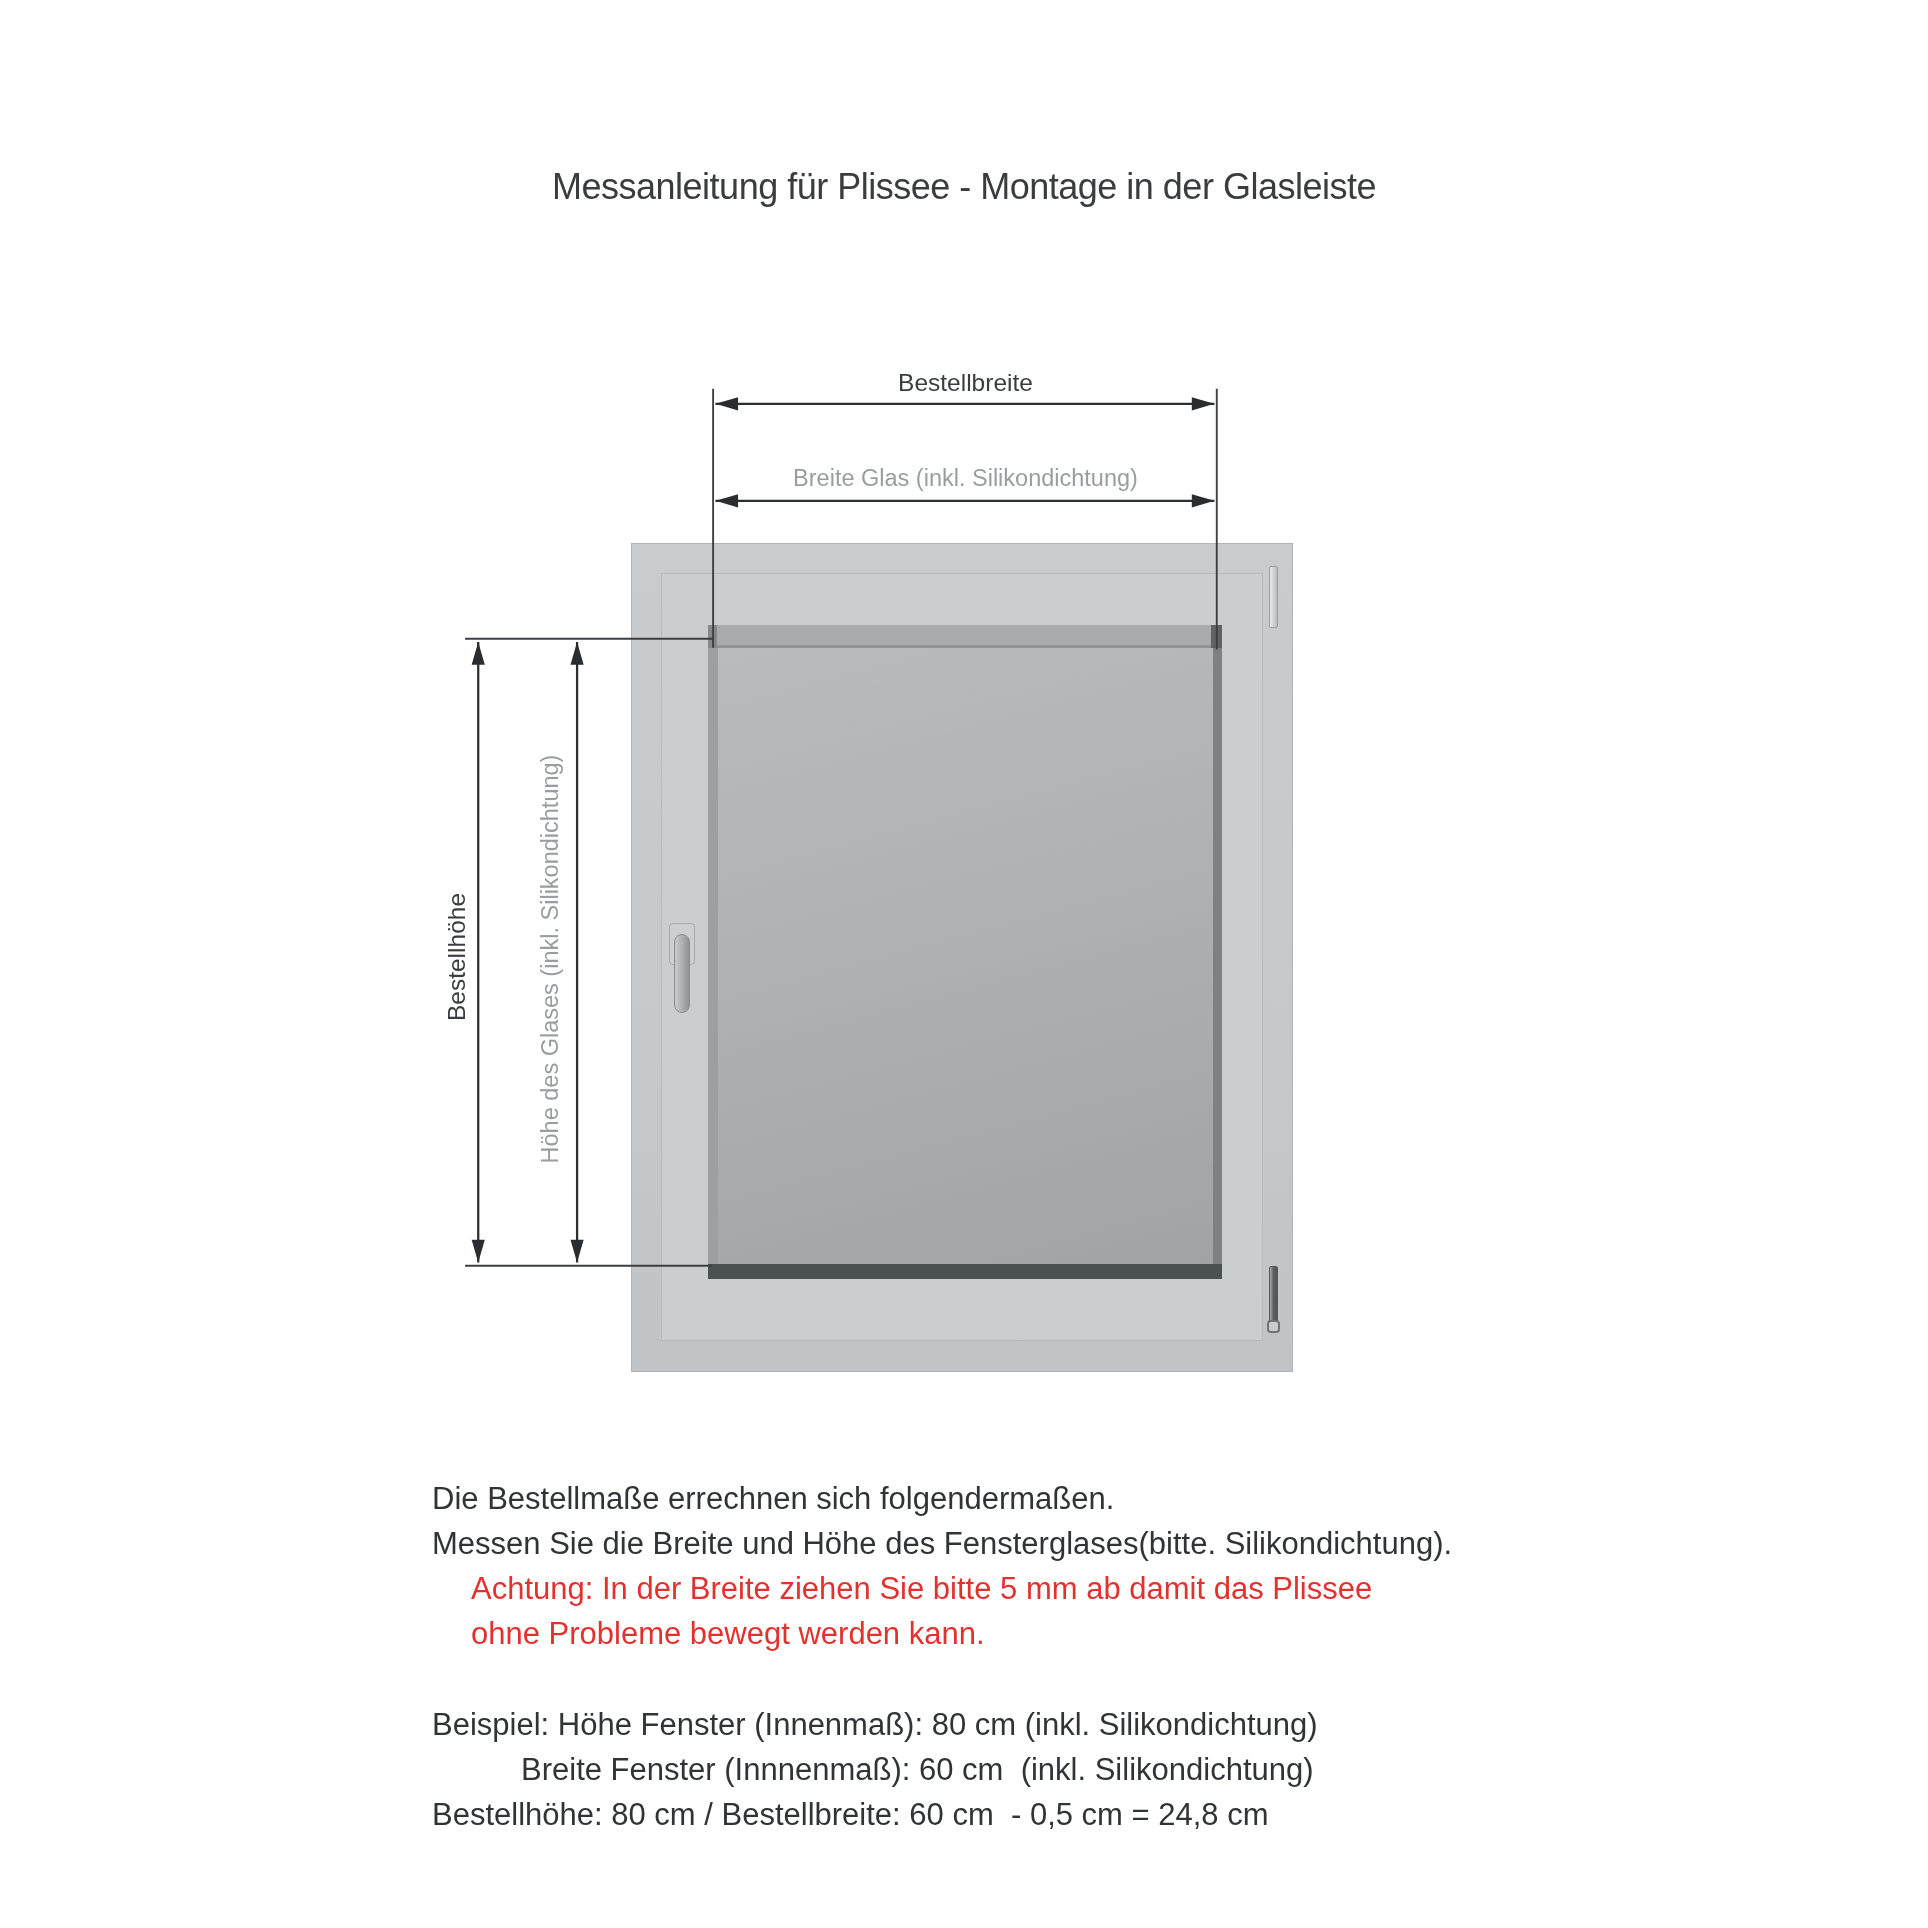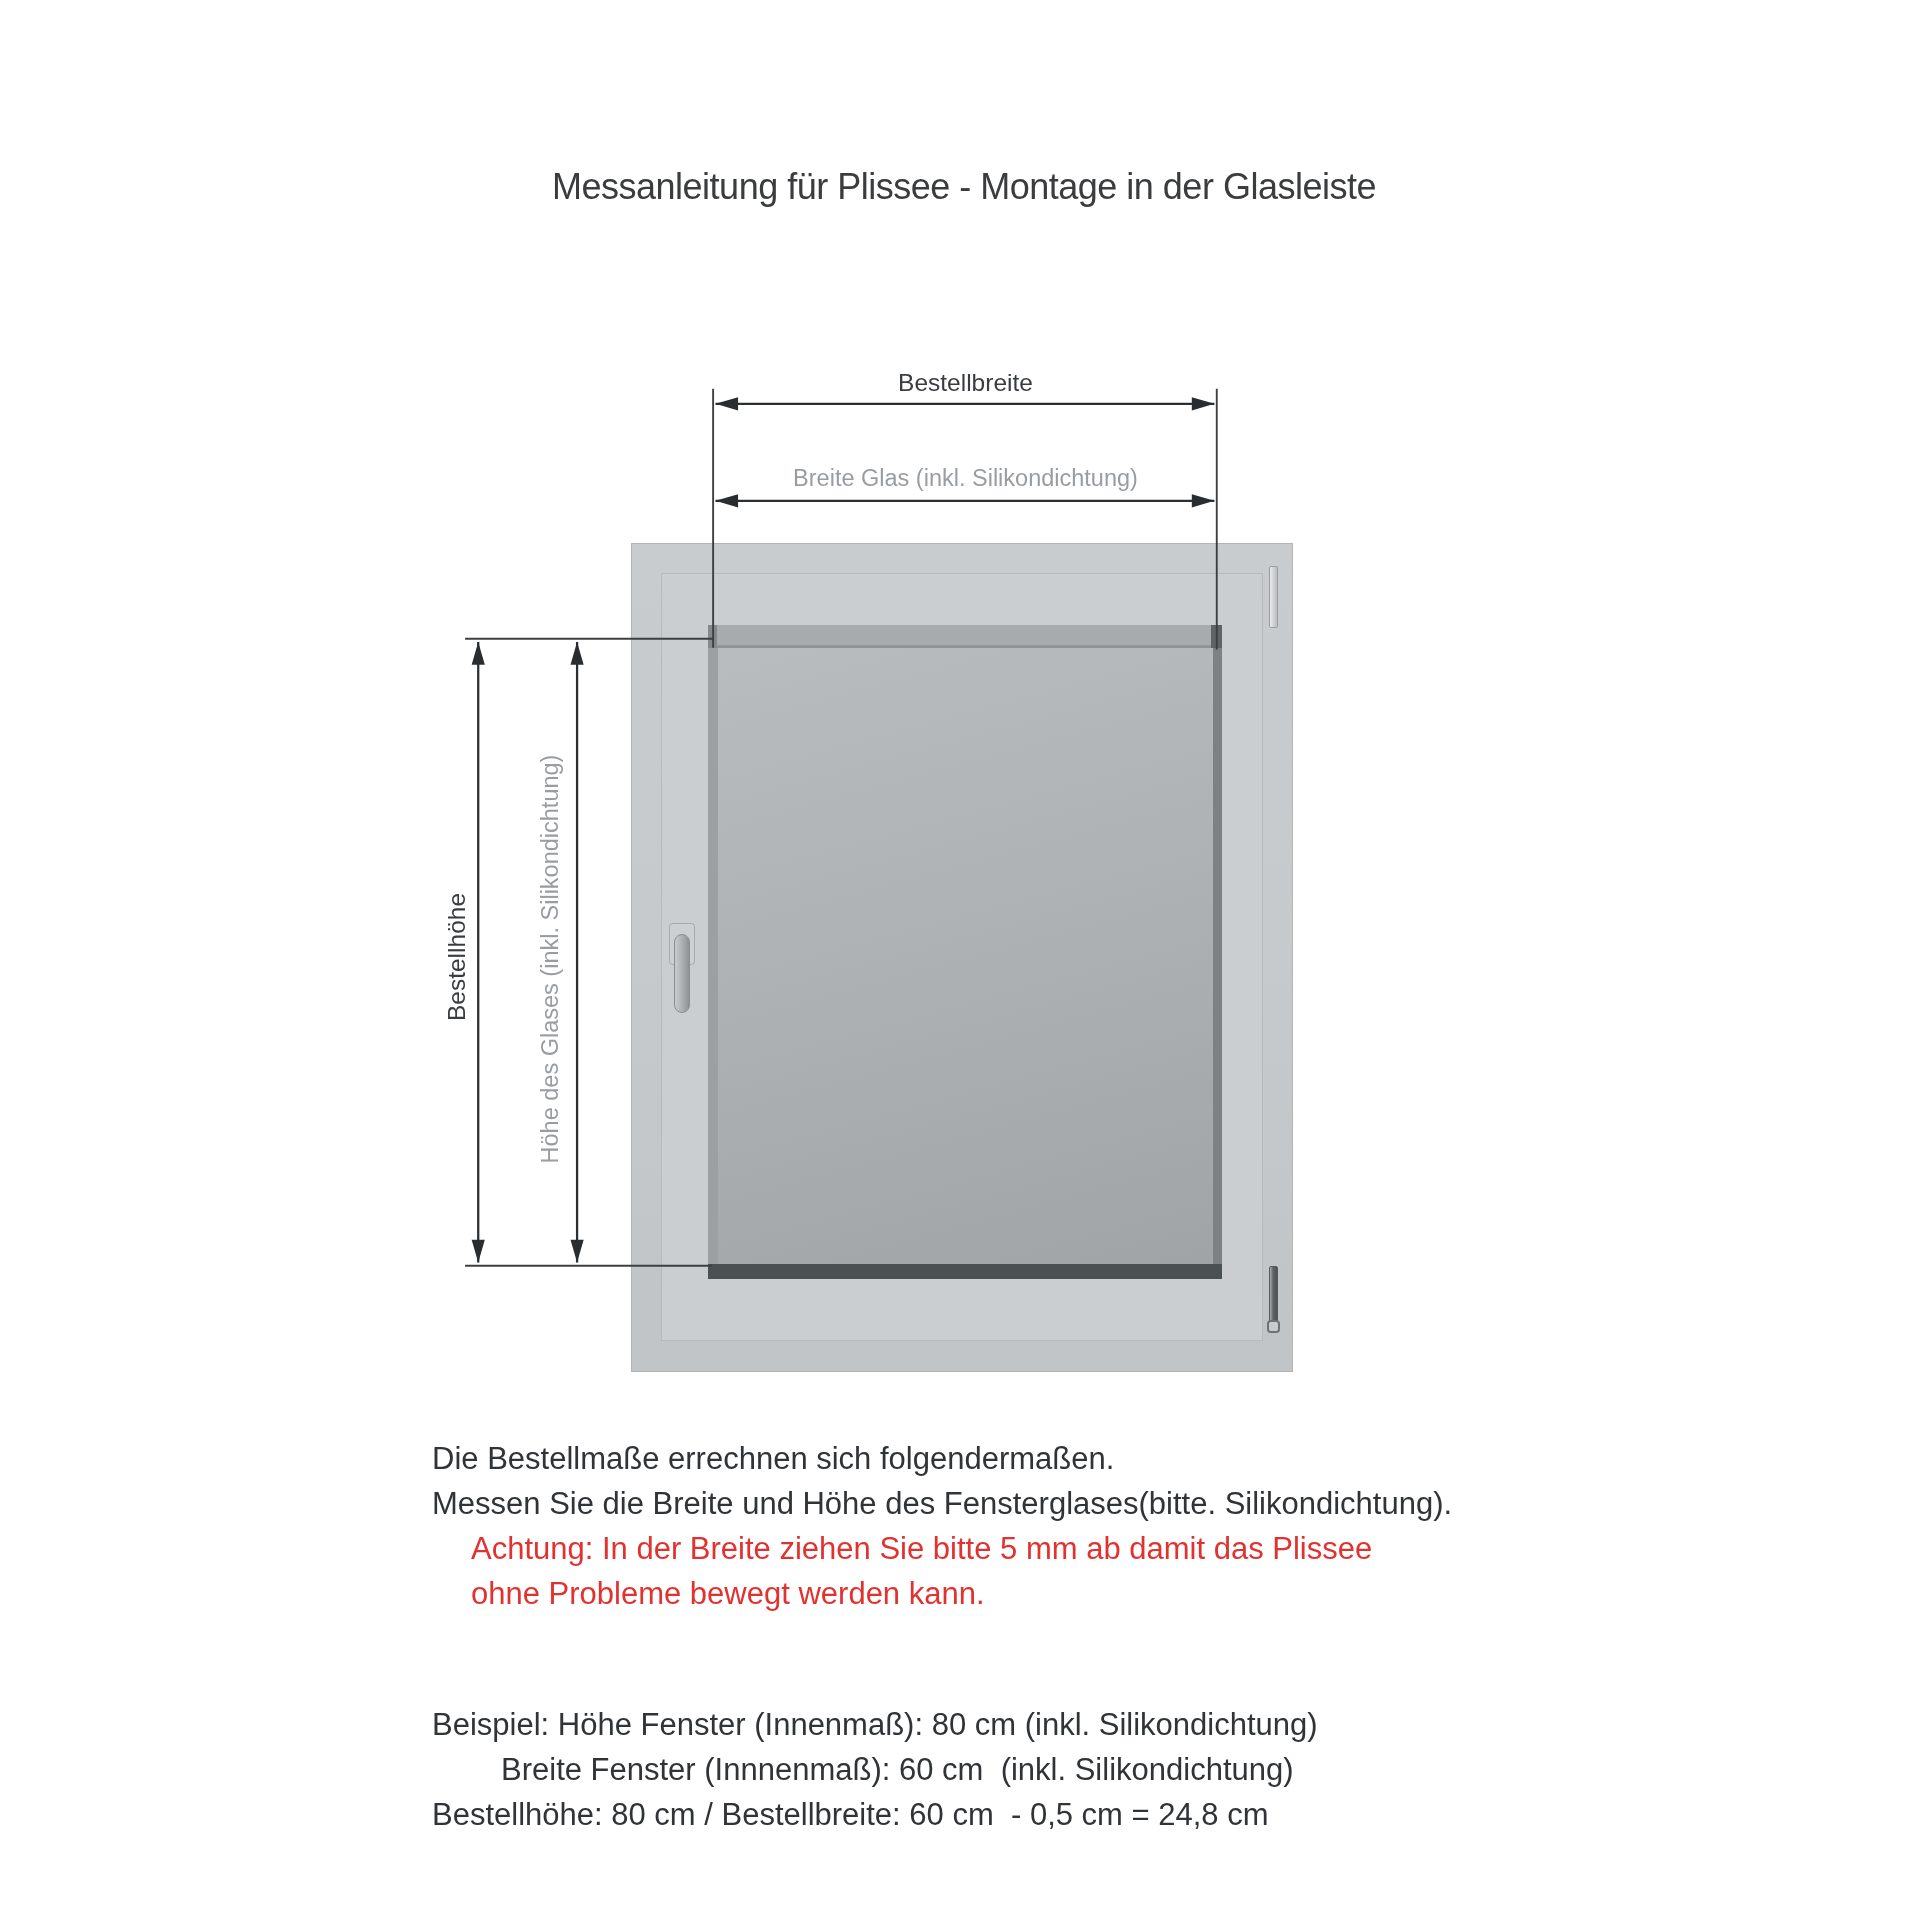--- a/index.html
+++ b/index.html
@@ -86,25 +86,25 @@
   .dim-label{position:absolute;white-space:nowrap;}
   .dim-label.dark{color:#3a3d40;font-size:24.5px;}
   .dim-label.gray{color:var(--dim-label-gray);font-size:23.5px;}
   .label-order-width{left:713px;top:369px;width:505px;text-align:center;}
   .label-glass-width{left:713px;top:465px;width:505px;text-align:center;}
   .v-label{position:absolute;transform:rotate(-90deg);transform-origin:center;text-align:center;height:30px;line-height:30px;}
   .label-order-height{left:268px;top:942px;width:377px;}
   .label-glass-height{left:220px;top:944px;width:659px;}
   
   .text-block{position:absolute;left:432px;font-size:31px;line-height:45px;color:#313437;}
-  .block-intro{top:1436px;}
+  .block-intro{top:1476px;}
   .block-example{top:1702px;}
   .text-line{white-space:pre-wrap;}
   .text-line.red{color:var(--warning-red);margin-left:39px;}
-  .text-line.indented{margin-left:69px;}
+  .text-line.indented{margin-left:89px;}
 </style>
 </head>
 <body>
 
 <div class="canvas">
 
   <div class="page-title">Messanleitung für Plissee - Montage in der Glasleiste</div>
 
   <div class="win-outer"></div>
   <div class="win-sash"></div>

